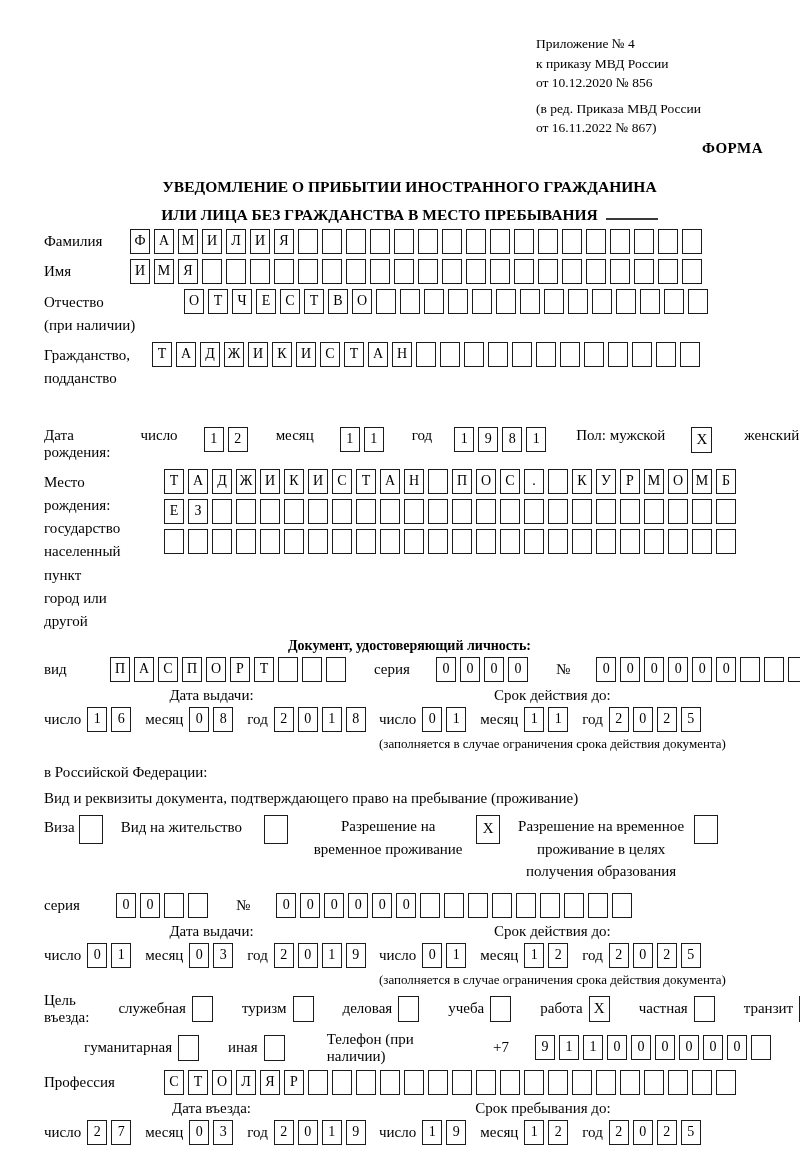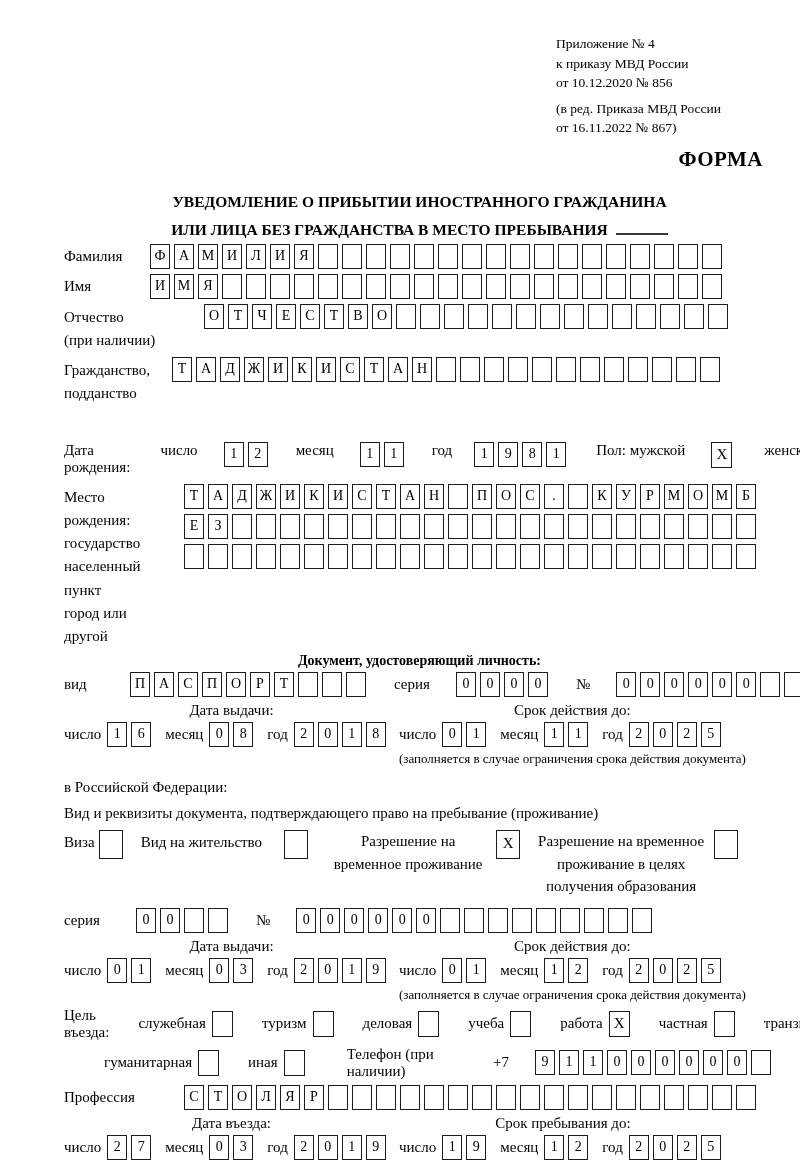--- a/index.html
+++ b/index.html
@@ -1,25 +1,25 @@
 <!DOCTYPE html>
 <html><head>
 <meta charset="utf-8">
 <style>
   html,body{margin:0;padding:0;}
   body{
     width:800px;height:1163px;background:#ffffff;color:#000;
     font-family:"Liberation Serif","DejaVu Serif",serif;
     font-size:15px;overflow:hidden;
   }
-  .page{padding:34px 25px 0 64px;box-sizing:border-box;width:800px;height:1163px;}
+  .page{padding:34px 25px 0 44px;box-sizing:border-box;width:800px;height:1163px;}
   
   .hdr{margin-left:492px;font-size:13.5px;line-height:1.45;}
   .hdr .grp2{margin-top:6px;}
-  .forma{text-align:right;padding-right:12px;font-weight:bold;font-size:21px;margin-top:9px;letter-spacing:.5px;}
+  .forma{text-align:right;padding-right:12px;font-weight:bold;font-size:15px;margin-top:2px;letter-spacing:.5px;}
   
   .title{text-align:center;font-weight:bold;font-size:15.5px;line-height:1.8;margin-top:16px;}
   .blank-underline{display:inline-block;width:52px;height:12px;border-bottom:2px solid #3a3a3a;margin-left:8px;}
   .sec-heading{font-weight:bold;text-align:center;font-size:14.6px;margin:20px 0 16px 0;}
   
   .frow{display:flex;align-items:flex-start;margin-bottom:5px;gap:20px;}
   .flabel{padding-top:4px;flex:none;}
   .w-66{width:66px;} .w-88{width:88px;} .w-100{width:100px;} .w-120{width:120px;}
   .label-lines{flex:none;line-height:1.55;padding-top:2px;}
   .cells{white-space:nowrap;flex:none;}

